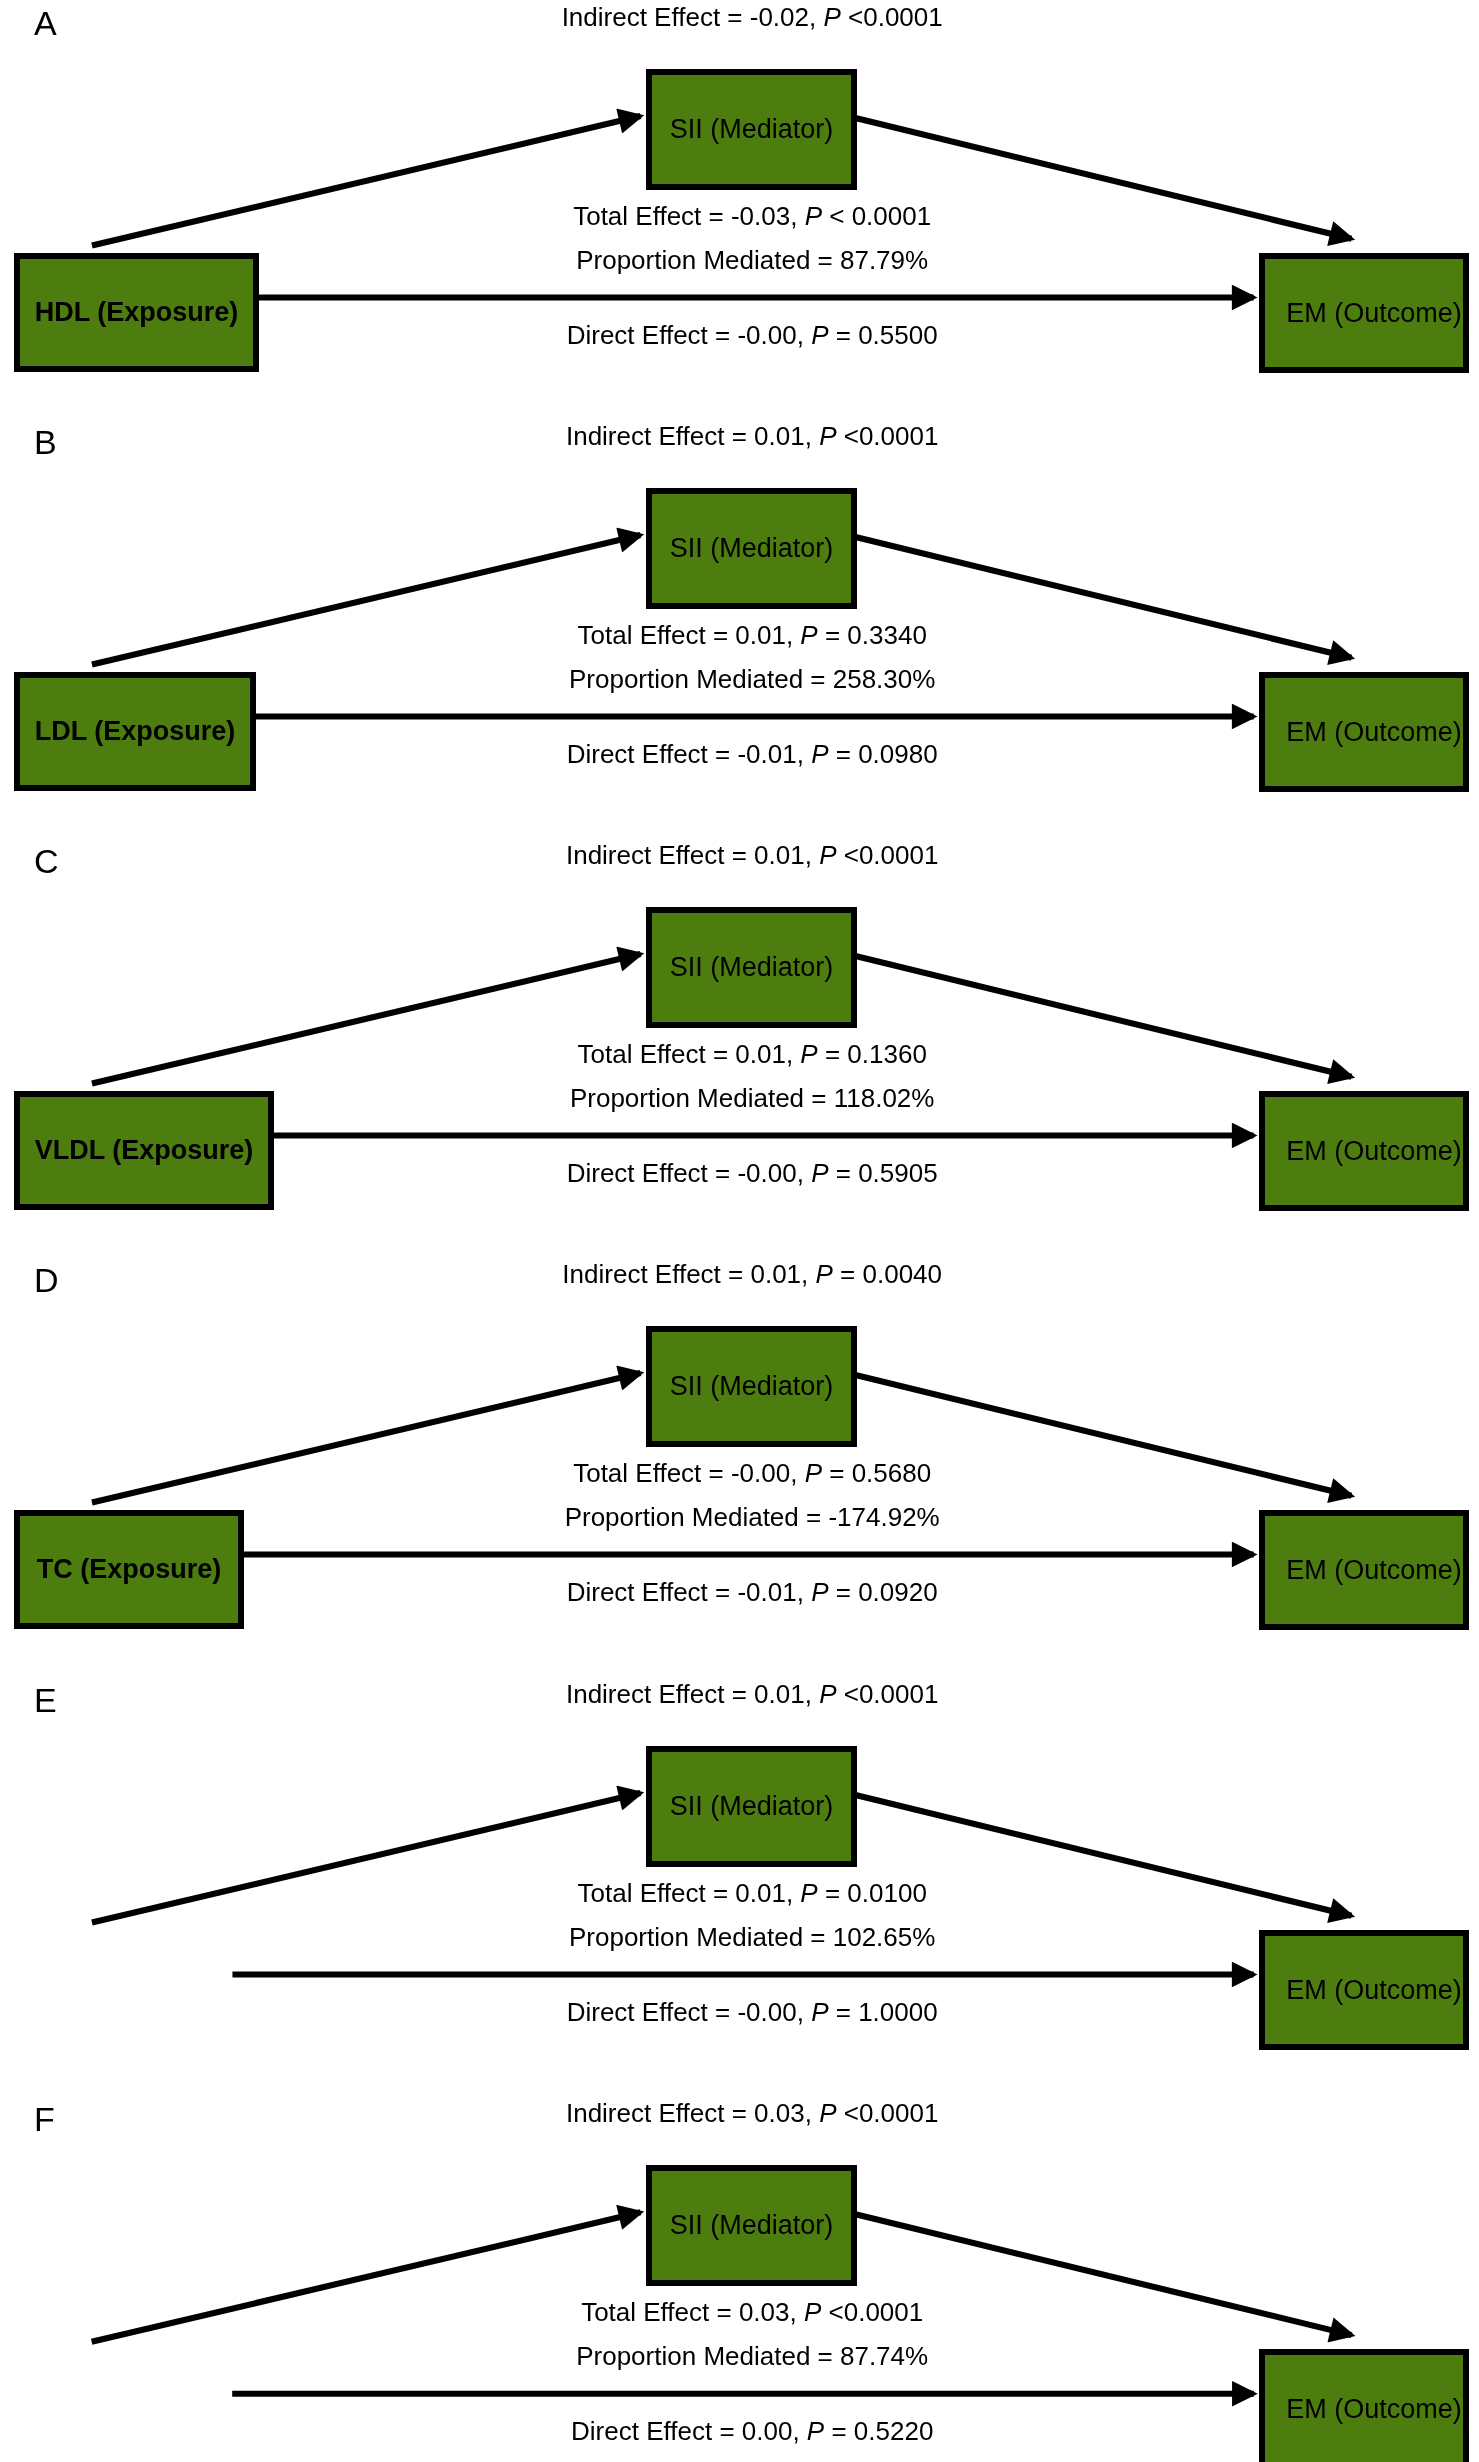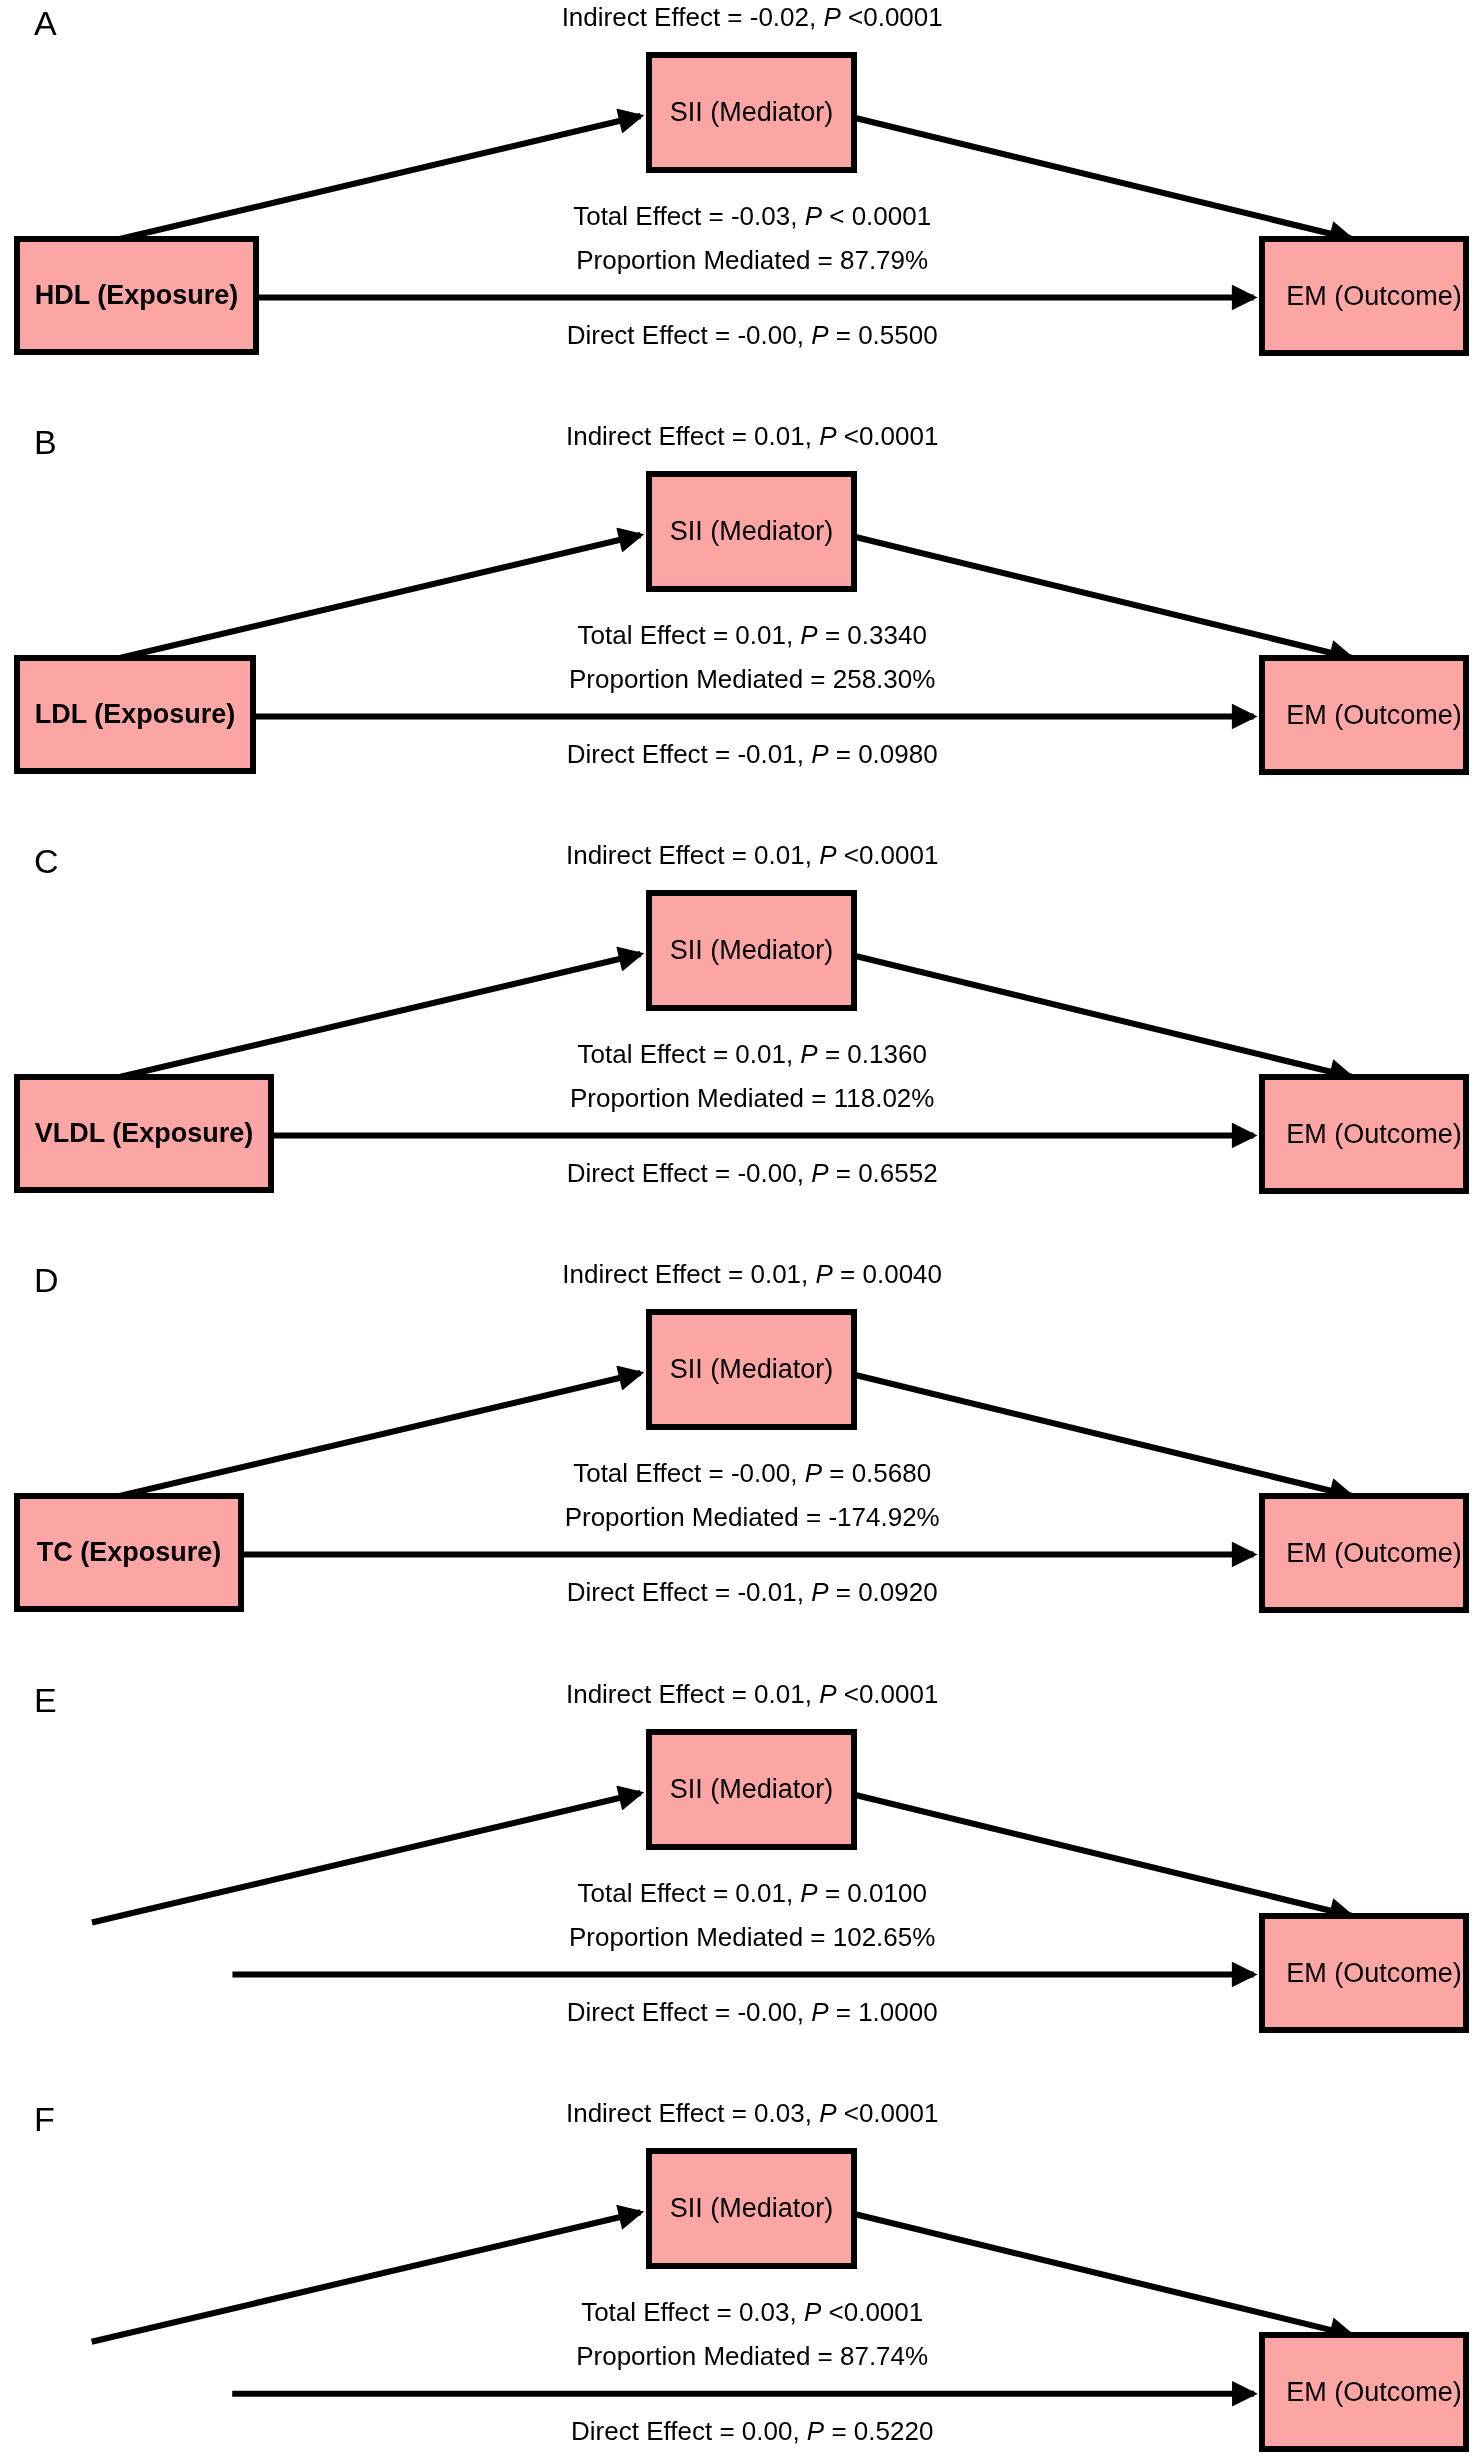--- a/index.html
+++ b/index.html
@@ -13,23 +13,23 @@
   .letter { position:absolute; left:34px; top:4.9px; font-size:34px; line-height:37px; z-index:2; }
   .fx { position:absolute; left:12.2px; width:1480px; text-align:center;
         font-size:26px; line-height:32px; white-space:pre; z-index:2; }
   .fx .p { font-style:italic; }
   .ind  { top:1.2px; }
   .tot  { top:200px; }
   .prop { top:244px; }
   .dir  { top:319px; }
   .box {
     position:absolute; box-sizing:border-box; z-index:2;
-    background:#fca5a5; border:6.7px solid #000000;
+    background:#4d7c0f; border:6.7px solid #000000;
     display:flex; align-items:center; justify-content:center;
-    font-size:27px; line-height:29px; white-space:pre;
+    font-size:27px; line-height:29px; white-space:pre;margin-top:17px;
   }
   .exp { left:14px;  top:236px; min-width:230px; height:119px; padding:0 14.7px;font-weight:bold; }
   .med { left:646px; top:52px;  width:211px;  height:121px; }
   .out { left:1259px; top:236px; width:210px;  height:120px;padding-left:20px; }
 </style>
 </head>
 <body>
 
 <svg width="0" height="0" style="position:absolute" aria-hidden="true">
   <defs>
@@ -76,21 +76,21 @@
   <div class="panel" style="top:838px">
     <svg class="arrows" width="1480" height="419" viewBox="0 0 2422 686">
       <line x1="150" y1="402" x2="1048" y2="190" stroke="#000" stroke-width="10" marker-end="url(#ah)"></line>
       <line x1="1395" y1="192" x2="2212" y2="391" stroke="#000" stroke-width="10" marker-end="url(#ah)"></line>
       <line x1="380" y1="487" x2="2052" y2="487" stroke="#000" stroke-width="10" marker-end="url(#ah)"></line>
     </svg>
     <div class="letter">C</div>
     <div class="fx ind"><span>Indirect Effect = 0.01, </span><span class="p">P</span><span> &lt;0.0001</span></div>
     <div class="fx tot"><span>Total Effect = 0.01, </span><span class="p">P</span><span> = 0.1360</span></div>
     <div class="fx prop">Proportion Mediated = 118.02%</div>
-    <div class="fx dir"><span>Direct Effect = -0.00, </span><span class="p">P</span><span> = 0.6552</span></div>
+    <div class="fx dir"><span>Direct Effect = -0.00, </span><span class="p">P</span><span> = 0.5905</span></div>
     <div class="box med"><span>SII (Mediator)</span></div>
     <div class="box exp"><span>VLDL (Exposure)</span></div>
     <div class="box out"><span>EM (Outcome)</span></div>
   </div>
 
   <div class="panel" style="top:1257px">
     <svg class="arrows" width="1480" height="419" viewBox="0 0 2422 686">
       <line x1="150" y1="402" x2="1048" y2="190" stroke="#000" stroke-width="10" marker-end="url(#ah)"></line>
       <line x1="1395" y1="192" x2="2212" y2="391" stroke="#000" stroke-width="10" marker-end="url(#ah)"></line>
       <line x1="380" y1="487" x2="2052" y2="487" stroke="#000" stroke-width="10" marker-end="url(#ah)"></line>

